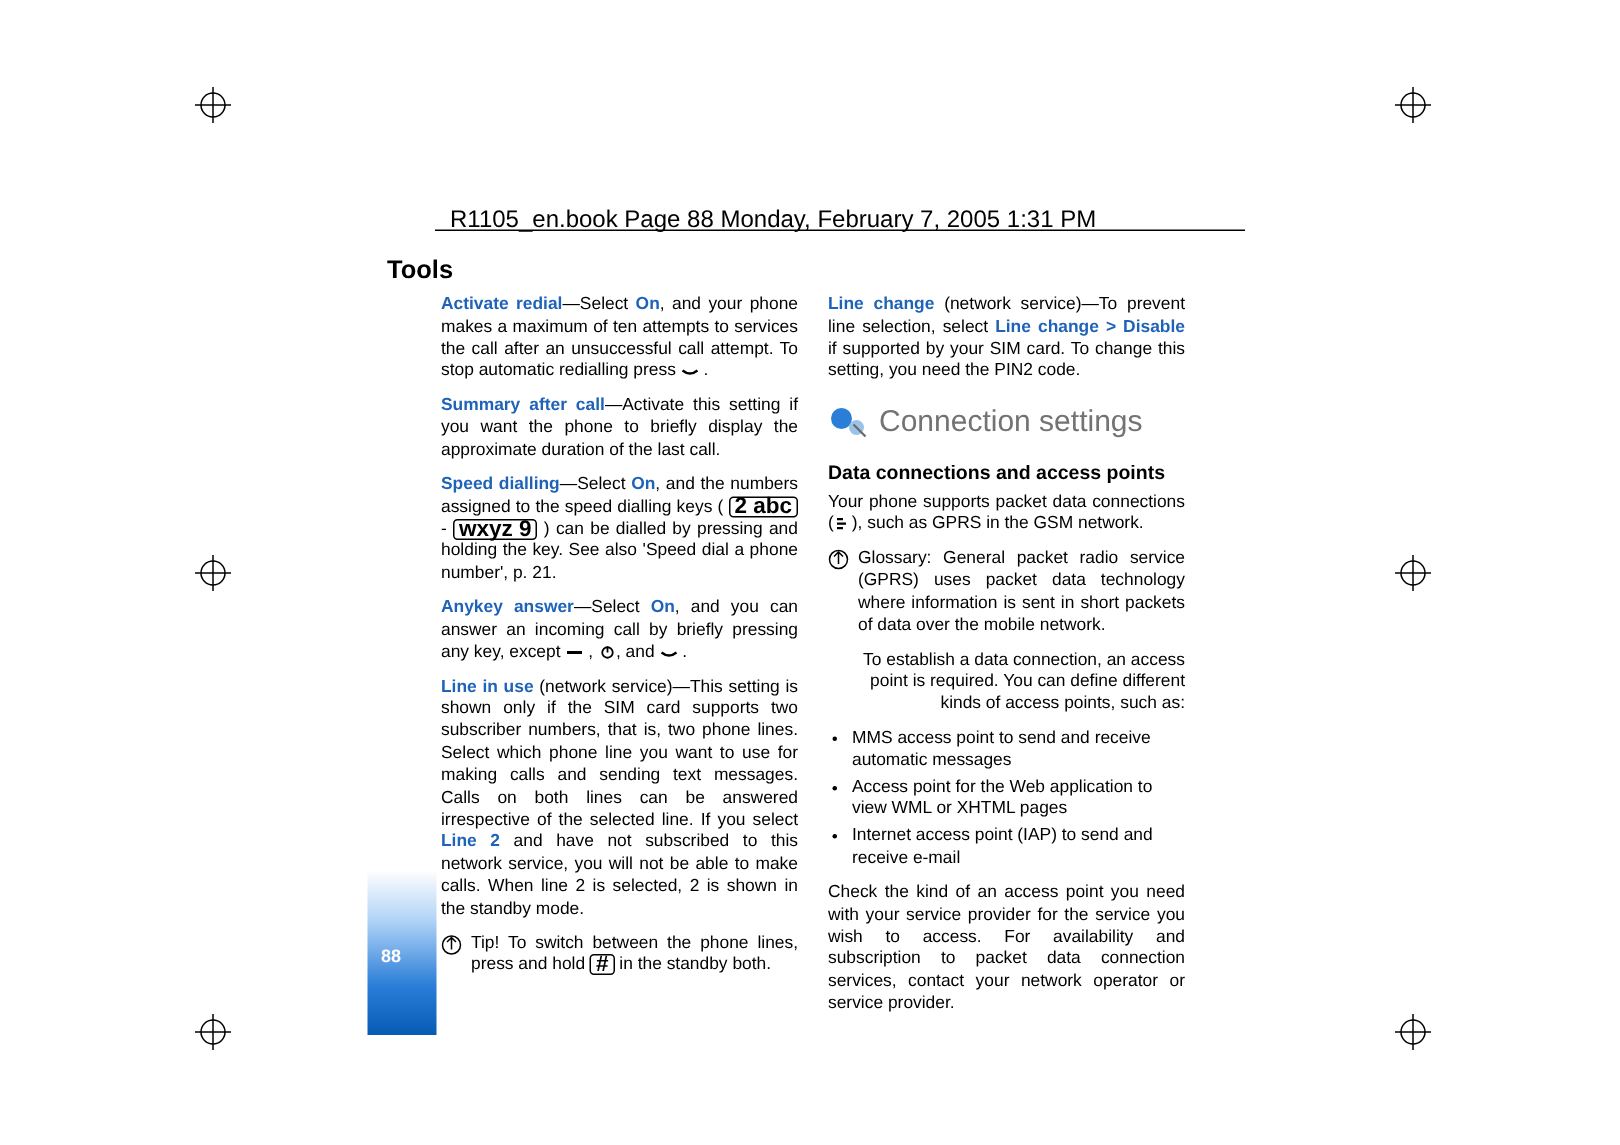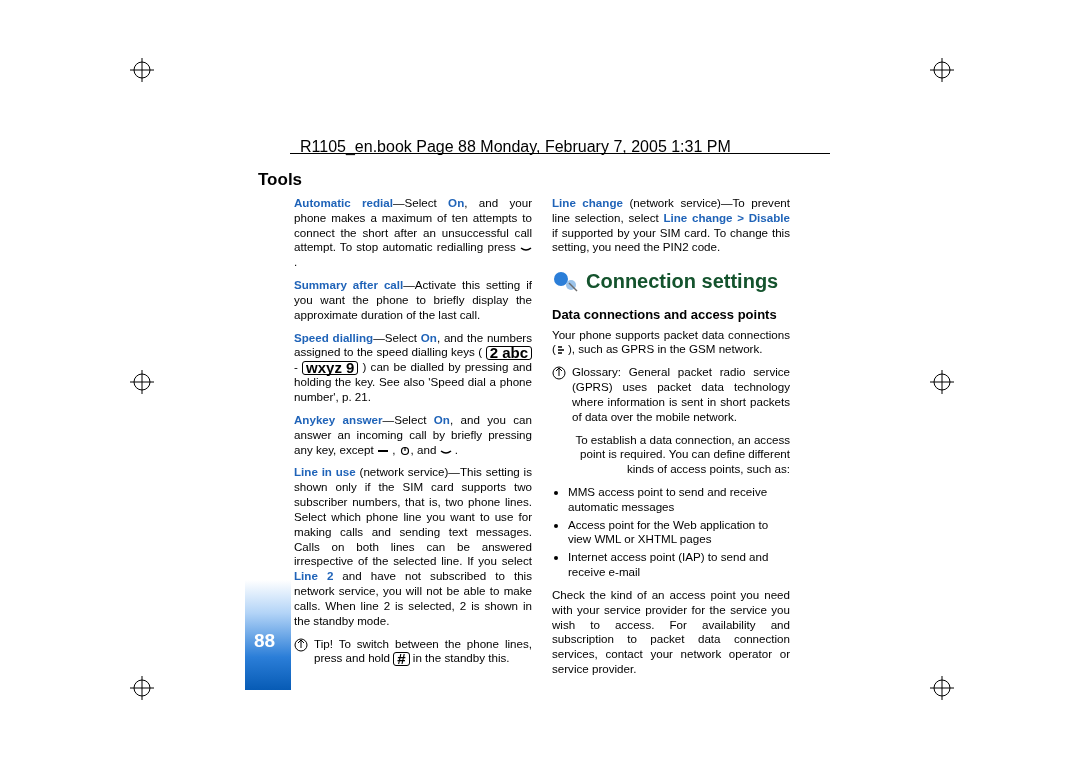--- a/index.html
+++ b/index.html
@@ -51,39 +51,39 @@
     top: 580px;
     width: 46px;
     height: 110px;
     background: linear-gradient(to bottom, #fff 0%, #b3d4f7 30%, #2b7ed8 70%, #075bb5 100%);
     border-radius: 0;
   }
   .page-number {
     position: absolute;
     left: 254px;
     top: 630px;
-    font-size: 19px;
+    font-size: 12px;
     font-weight: bold;
     color: #fff;
   }
   .col {
     position: absolute;
     top: 196px;
     width: 238px;
     font-size: 11.6px;
     line-height: 1.28;
     text-align: justify;
   }
   .col1 { left: 294px; }
   .col2 { left: 552px; }
   .para { margin: 0 0 8px 0; }
   .heading-section {
     font-size: 20px;
-    font-weight: bold;
-    color: #14532d;
+    font-weight: normal;
+    color: #737373;
     margin: 6px 0 6px 0;
   }
   .heading-sub {
     font-size: 13px;
     font-weight: bold;
     color: #000;
     margin: 6px 0 4px 0;
   }
   .blue { color: #1f63b8; font-weight: bold; }
   .bold { font-weight: normal; }
@@ -166,21 +166,21 @@
 <div class="header-path">R1105_en.book  Page 88  Monday, February 7, 2005  1:31 PM</div>
 <div class="header-line"></div>
 
 <div class="side-label"><span class="side-label-inner">Tools</span></div>
 
 <div class="blue-tab"></div>
 <div class="page-number">88</div>
 
 <div class="col col1">
   <p class="para">
-    <span class="blue">Automatic redial</span><span>—Select </span><span class="blue">On</span><span>, and your phone makes a maximum of ten attempts to connect the short after an unsuccessful call attempt. To stop automatic redialling press </span><svg class="small-icon" viewBox="0 0 12 10">
+    <span class="blue">Activate redial</span><span>—Select </span><span class="blue">On</span><span>, and your phone makes a maximum of ten attempts to services the call after an unsuccessful call attempt. To stop automatic redialling press </span><svg class="small-icon" viewBox="0 0 12 10">
         <path d="M1 5 Q6 9 11 5" fill="none" stroke="#000" stroke-width="1.5"></path>
       </svg> .
   </p>
   <p class="para">
     <span class="blue">Summary after call</span><span>—Activate this setting if you want the phone to briefly display the approximate duration of the last call.</span>
   </p>
   <p class="para">
     <span class="blue">Speed dialling</span><span>—Select </span><span class="blue">On</span><span>, and the numbers assigned to the speed dialling keys ( </span><span class="keycap">2 abc</span><span> - </span><span class="keycap">wxyz 9</span><span> ) can be dialled by pressing and holding the key. See also 'Speed dial a phone number', p. 21.</span>
   </p>
   <p class="para">
@@ -194,21 +194,21 @@
       </svg> .
   </p>
   <p class="para">
     <span class="blue">Line in use</span><span> (network service)—This setting is shown only if the SIM card supports two subscriber numbers, that is, two phone lines. Select which phone line you want to use for making calls and sending text messages. Calls on both lines can be answered irrespective of the selected line. If you select </span><span class="blue">Line 2</span><span> and have not subscribed to this network service, you will not be able to make calls. When line 2 is selected, </span><span class="bold">2</span><span> is shown in the standby mode.</span>
   </p>
   <div class="tip-row">
     <svg class="tip-icon" viewBox="0 0 14 14">
         <circle cx="7" cy="7" r="6" fill="none" stroke="#000" stroke-width="1"></circle>
         <path d="M4 5 L7 2 L10 5 M7 2 L7 10" fill="none" stroke="#000" stroke-width="1"></path>
       </svg>
-    <div><span class="bold">Tip!</span><span> To switch between the phone lines, press and hold </span><span class="keycap">#</span><span> in the standby this.</span></div>
+    <div><span class="bold">Tip!</span><span> To switch between the phone lines, press and hold </span><span class="keycap">#</span><span> in the standby both.</span></div>
   </div>
 </div>
 
 <div class="col col2">
   <p class="para">
     <span class="blue">Line change</span><span> (network service)—To prevent line selection, select </span><span class="blue">Line change &gt; Disable</span><span> if supported by your SIM card. To change this setting, you need the PIN2 code.</span>
   </p>
   <div class="connection-icon">
     <svg width="30" height="24" viewBox="0 0 30 24">
       <circle cx="9" cy="9" r="7" fill="#2b7ed8"></circle>

